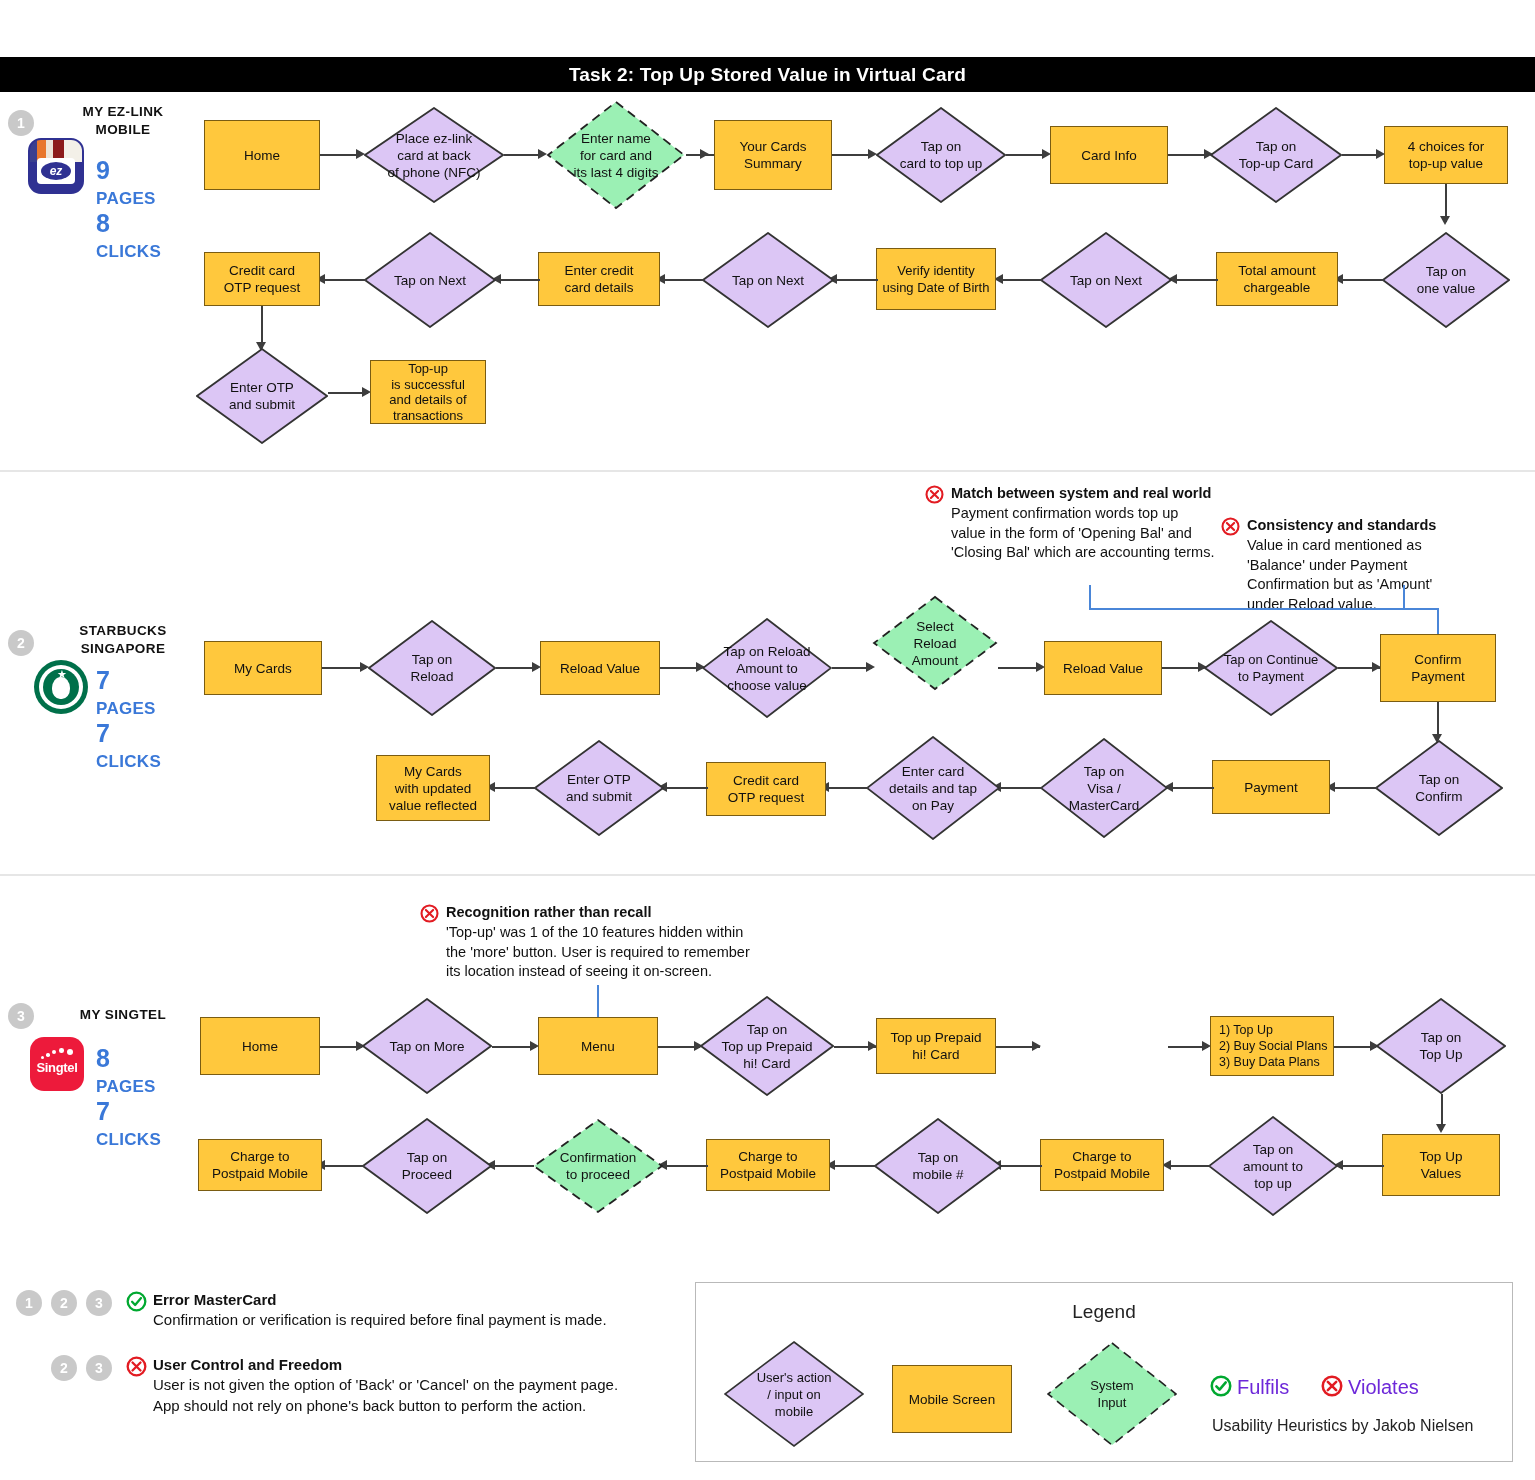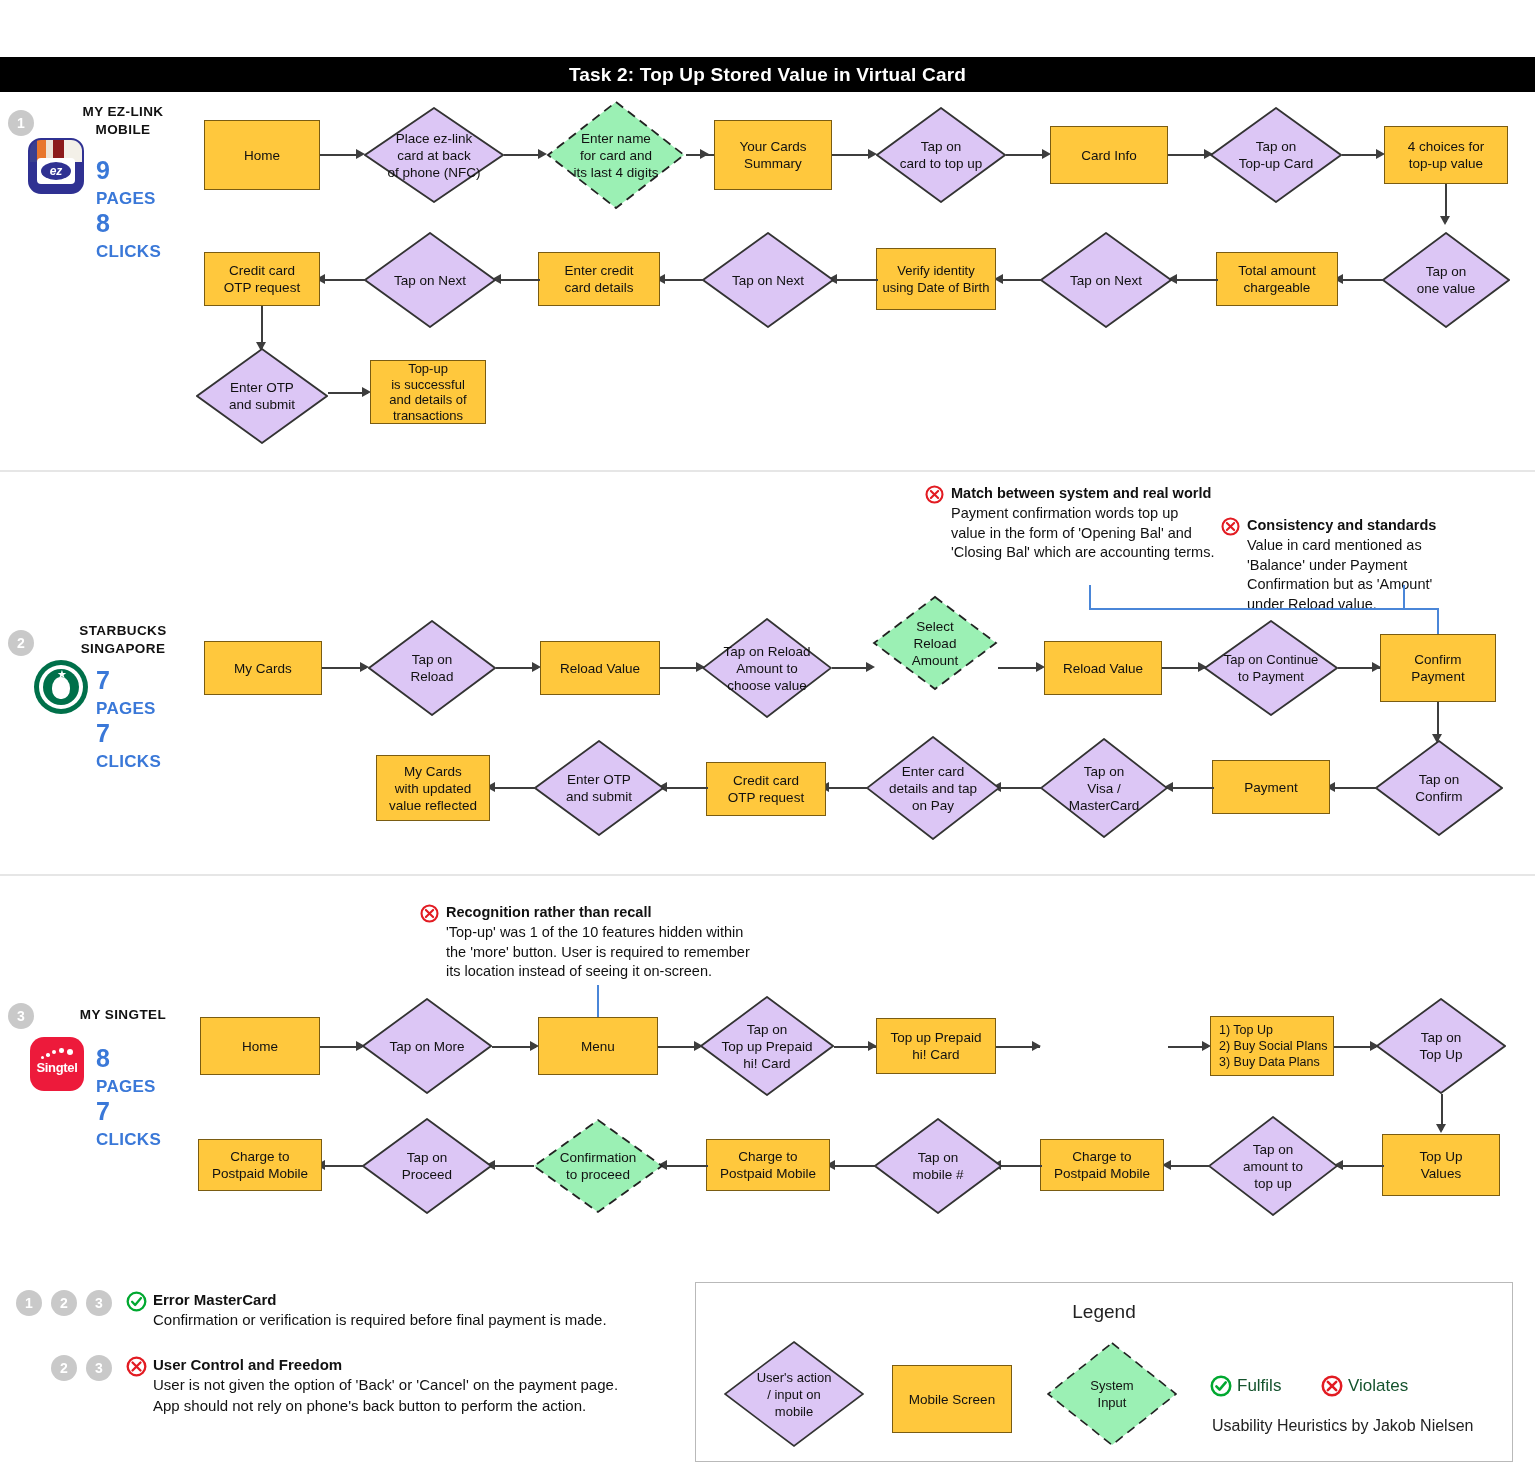--- a/index.html
+++ b/index.html
@@ -108,21 +108,21 @@
   .heur .txt{margin-left:0;}
   .heur .head{font-size:15px;font-weight:bold;line-height:20px;}
   .heur .body{font-size:15px;line-height:20.5px;white-space:pre-line;}
 
   
   .legend{
     position:absolute;border:1.4px solid #b9b9b9;background:#fff;box-sizing:border-box;
   }
   .legend-title{position:absolute;width:100%;text-align:center;font-size:19px;color:#222;}
   .legend-note{position:absolute;font-size:16px;color:#222;}
-  .legend-key{position:absolute;font-size:17px;color:#14532d;}
+  .legend-key{position:absolute;font-size:20px;color:#6d28d9;}
 </style>
 </head>
 <body>
 
 <div class="page">
 
   <div class="title-bar">
     <span>Task 2: Top Up Stored Value in Virtual Card</span>
   </div>
 

